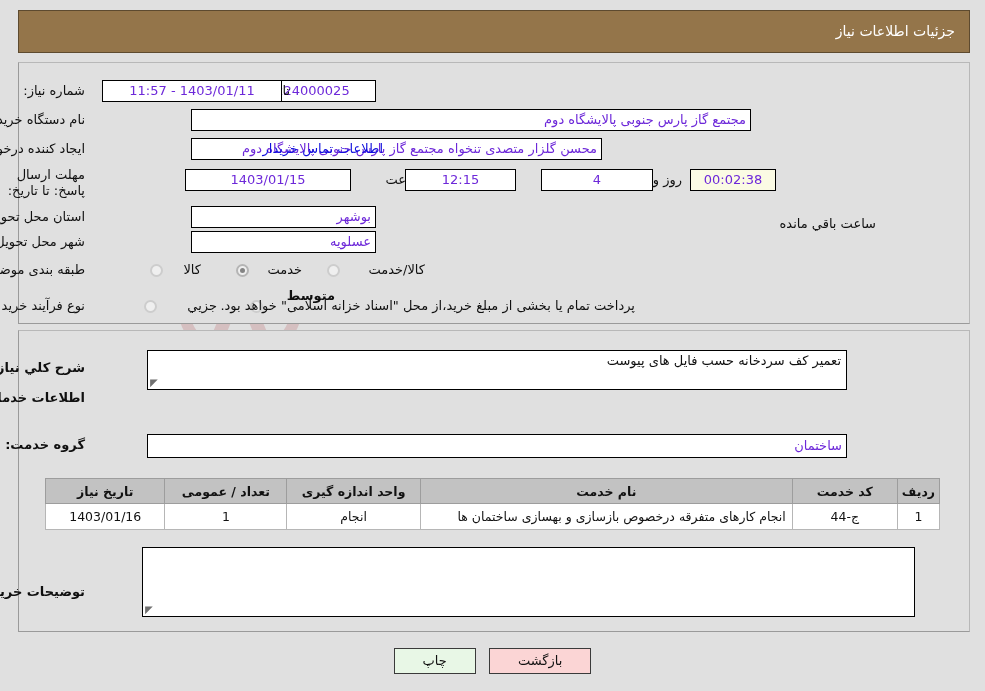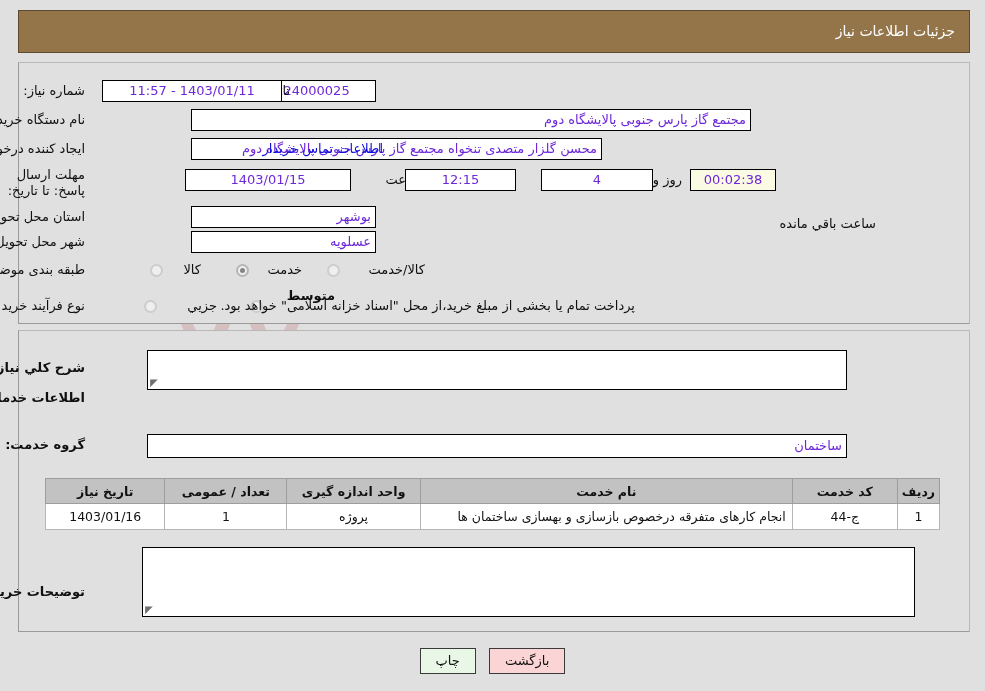--- a/index.html
+++ b/index.html
@@ -175,21 +175,21 @@
     width: 985px;
     text-align: center;
     z-index: 3;
     direction: rtl;
   }
   .btn {
     display: inline-block;
     font-family: "DejaVu Sans", "Liberation Sans", sans-serif;
     font-size: 13px;
     border: 1px solid #3a3a3a;
-    padding: 3px 15px;
+    padding: 3px 28px;
     margin: 0 4px;
     cursor: pointer;
     line-height: 18px;
   }
   .btn-print  { background: #e8f7e6; color: #111111; }
   .btn-back   { background: #fbd5d5; color: #111111; }
 </style>
 </head>
 <body>
 
@@ -255,20 +255,21 @@
 
   <div class="radio" style="right:722px; top:300px;"></div>
   <div class="lbl" style="right:650px; top:288px;font-weight:bold;">متوسط</div>
 
   <div class="lbl" style="right:350px; top:298px;">پرداخت تمام یا بخشی از مبلغ خرید،از محل "اسناد خزانه اسلامی" خواهد بود.</div>
 
   <div class="panel" id="panel-mid"></div>
 
   <div class="lbl bold" style="right:900px; top:360px;">شرح کلي نیاز:</div>
   <div class="ta" style="right:138px; top:350px; width:700px; height:40px;">
+    <span>تعمیر کف سردخانه حسب فایل های پیوست</span>
     <span class="grip">◥</span>
   </div>
 
   <div class="lbl bold" style="right:900px; top:390px;">اطلاعات خدمات مورد نیاز</div>
 
   <div class="lbl bold" style="right:900px; top:437px;">گروه خدمت:</div>
   <div class="fld right" style="right:138px; top:434px; width:700px; height:24px; line-height:22px;">ساختمان</div>
 
   <table id="svc-table">
     <thead>
@@ -279,21 +280,21 @@
         <th style="width:135px;">واحد اندازه گیری</th>
         <th style="width:123px;">تعداد / عمومی</th>
         <th style="width:120px;">تاریخ نیاز</th>
       </tr>
     </thead>
     <tbody>
       <tr>
         <td>1</td>
         <td>ج-44</td>
         <td class="name">انجام کارهای متفرقه درخصوص بازسازی و بهسازی ساختمان ها</td>
-        <td>پروژه</td>
+        <td>انجام</td>
         <td>1</td>
         <td>1403/01/16</td>
       </tr>
     </tbody>
   </table>
 
   <div class="lbl bold" style="right:900px; top:584px;">توضیحات خریدار:</div>
   <div class="ta" style="right:70px; top:547px; width:773px; height:70px;">
     <span></span>
     <span class="grip">◥</span>

